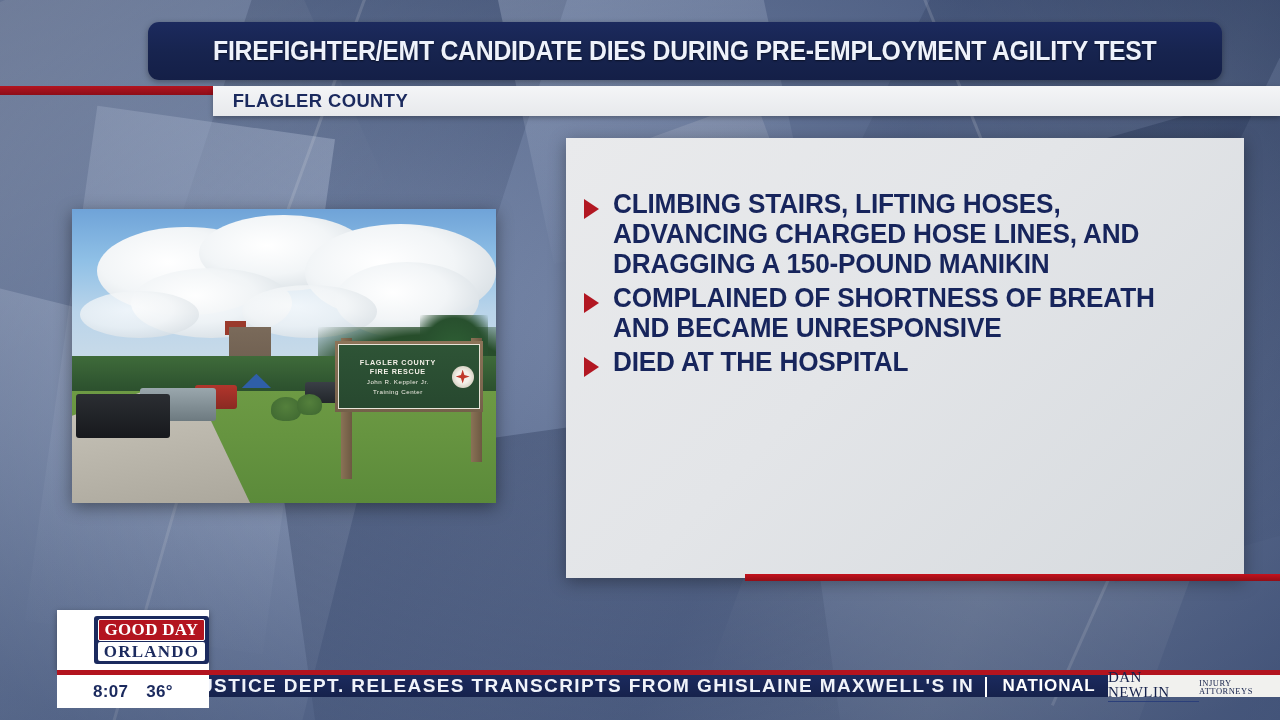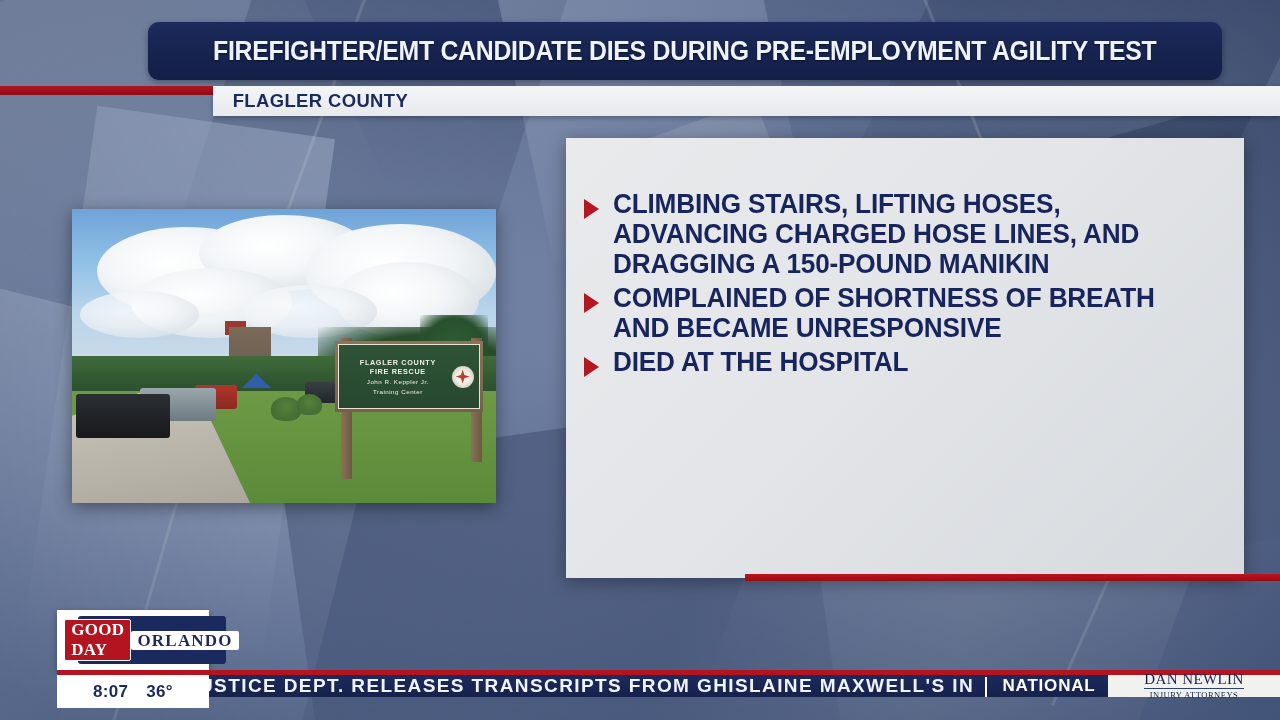--- a/index.html
+++ b/index.html
@@ -235,21 +235,21 @@
   #logo-block {
     position:absolute; left:57px; top:610px; width:152px; height:60px;
     background:#ffffff;
     display:flex; align-items:center; justify-content:center;
     box-shadow:0 2px 6px rgba(0,0,0,.35);
   }
   #logo-inner {
     width:148px; height:48px;
     background:#1b2a5e;
     border-radius:3px;
-    display:flex; flex-direction:row; align-items:center; justify-content:center;
+    display:flex; flex-direction:column; align-items:center; justify-content:center;
     padding:3px;
     margin-left:37px;
   }
   #logo-top {
     background:#b3141f;
     border:1.6px solid #ffffff;
     border-radius:2px;
     padding:0 6px;
     color:#ffffff;
     font-size:17px; font-weight:bold;
@@ -303,21 +303,21 @@
     background:linear-gradient(180deg,#1b2a5e 0%, #16224c 100%);
     border-top:5px solid #b3141f;
     display:flex; align-items:center; justify-content:center;
   }
   #category-text {
     color:#ffffff; font-size:17px; font-weight:bold; letter-spacing:.8px;
   }
   #sponsor-bar {
     position:absolute; left:1108px; top:670px; width:172px; height:27px;
     background:#f1f1ee;
-    display:flex; flex-direction:column; align-items:center; justify-content:center;
+    display:flex; flex-direction:row; align-items:center; justify-content:center;
     border-top:5px solid #b3141f;
   }
   #sponsor-name {
     color:#16224c; font-size:15px; font-weight:normal;
     font-family:"Liberation Serif", serif;
     letter-spacing:.4px; line-height:1;
     border-bottom:1.6px solid #2b3f7a;
     padding-bottom:1px;
   }
   #sponsor-sub {

